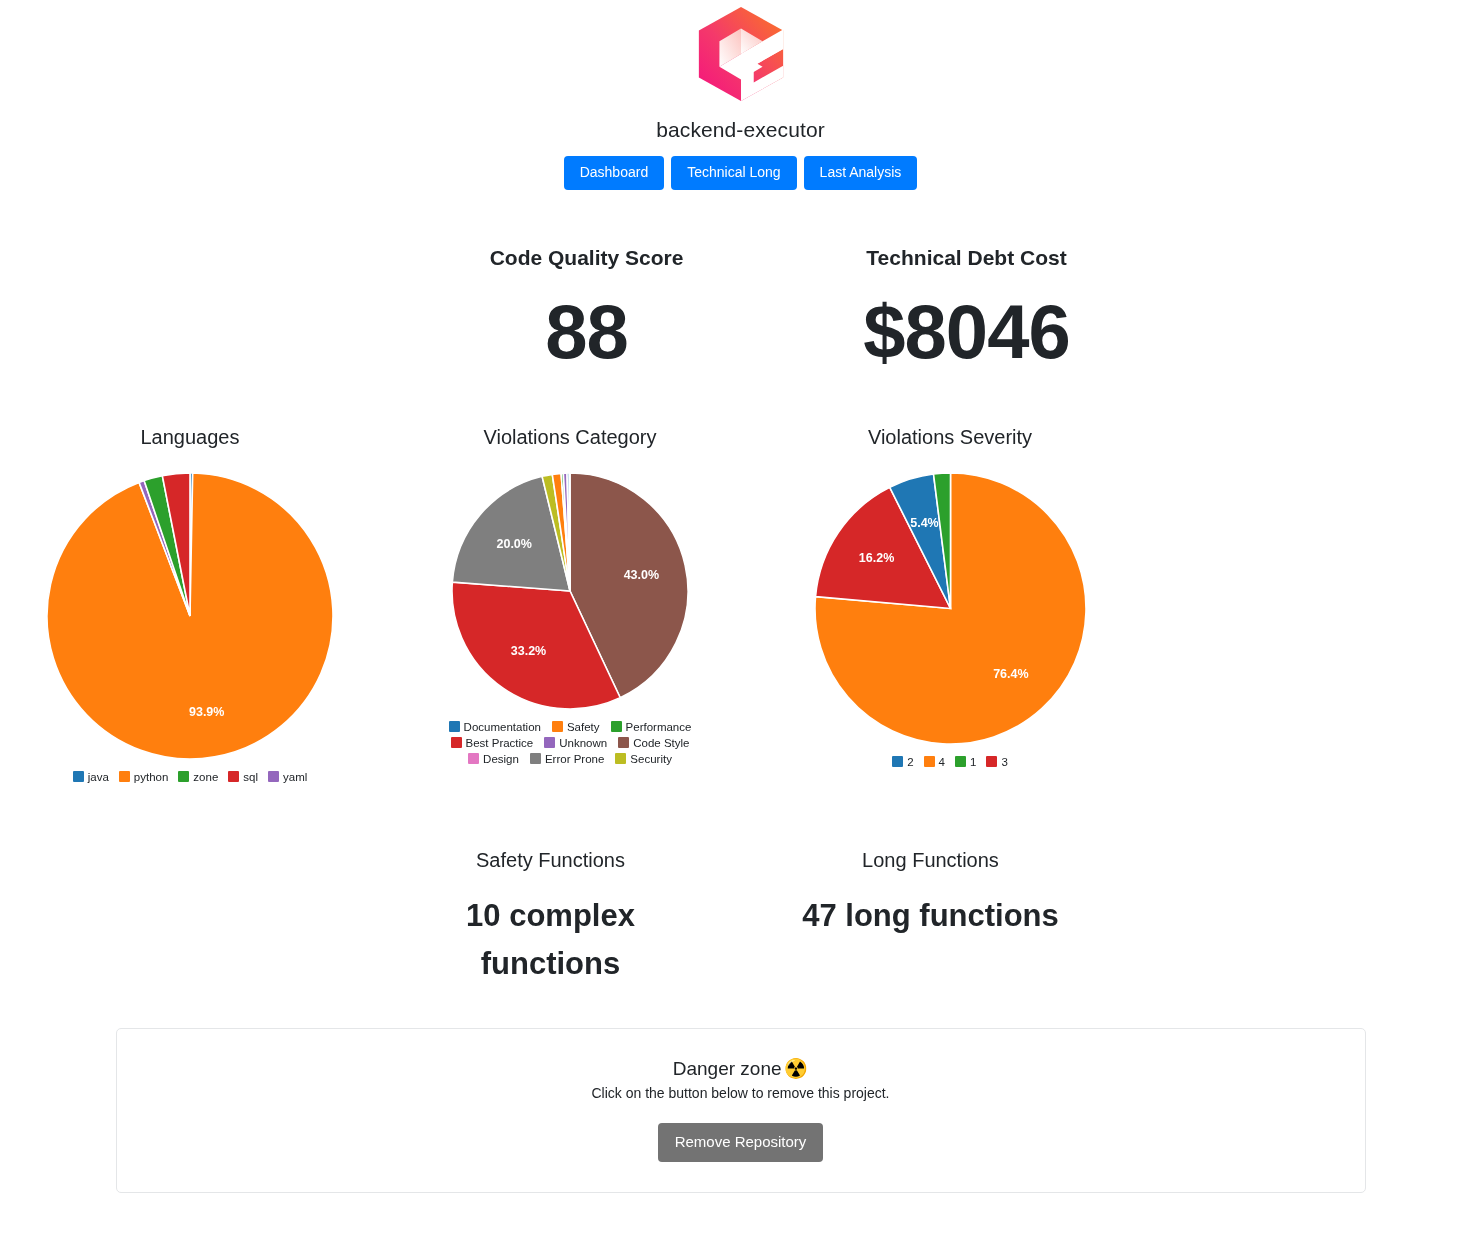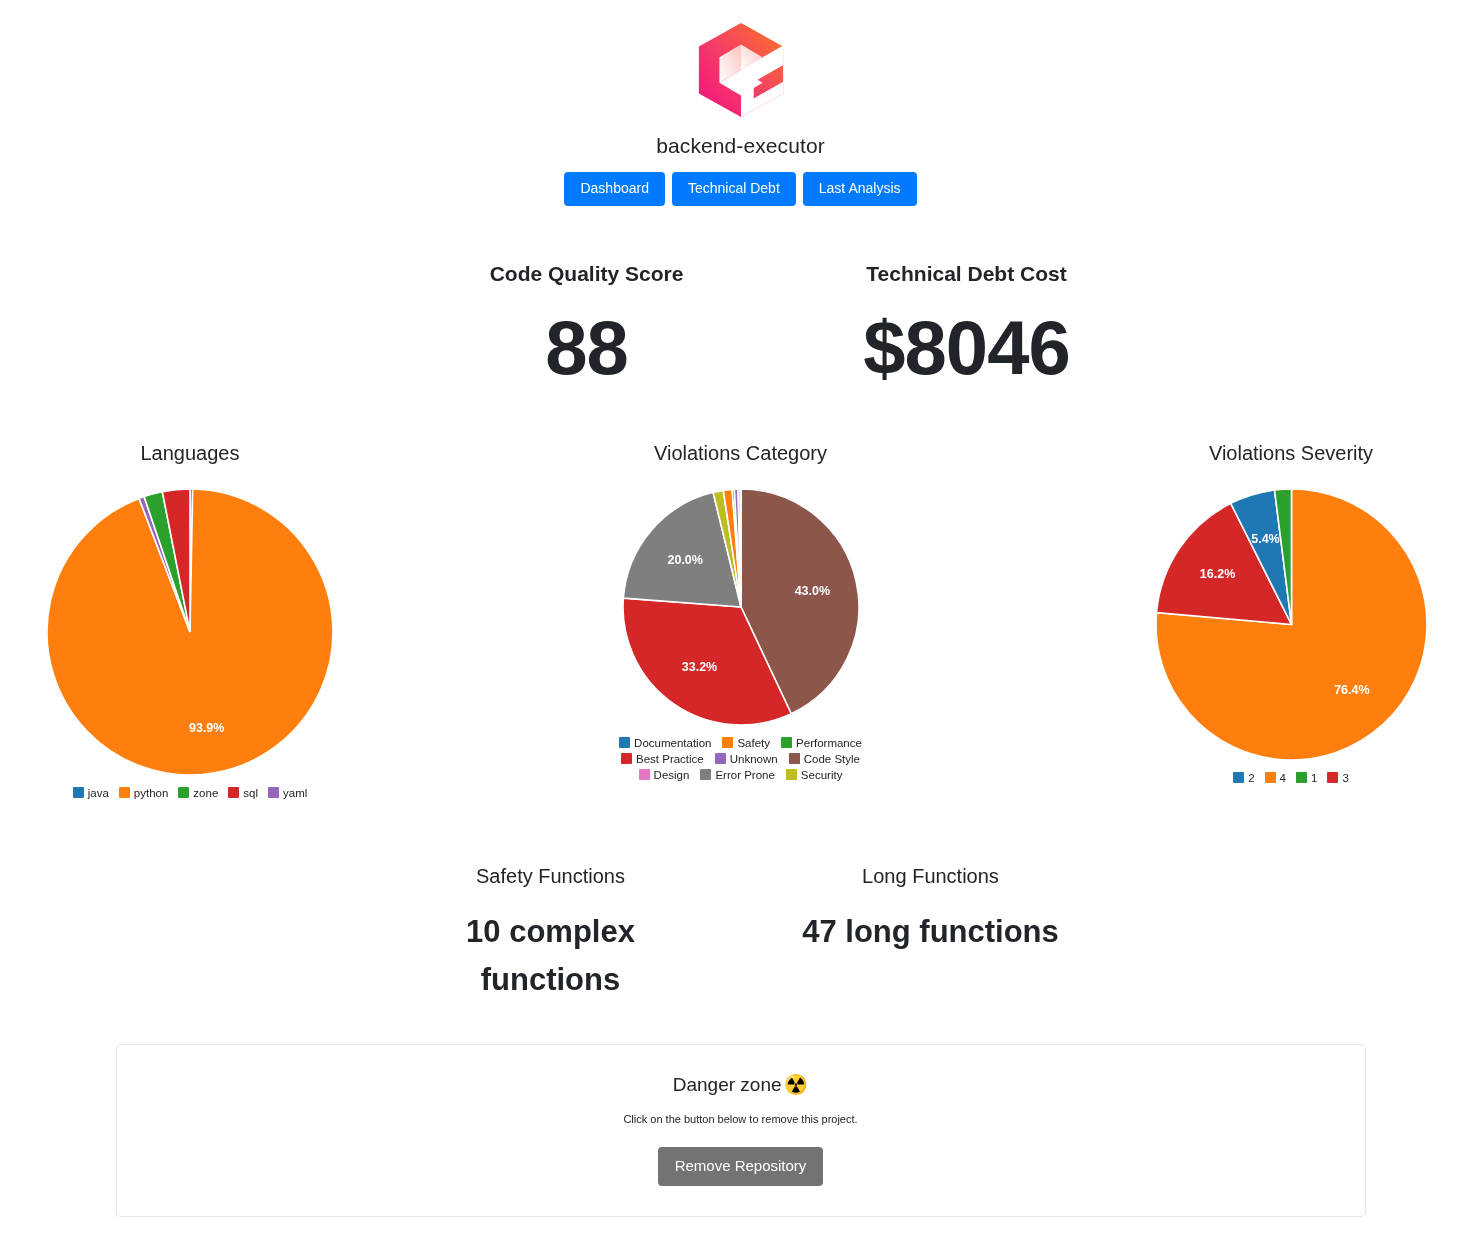--- a/index.html
+++ b/index.html
@@ -13,21 +13,21 @@
   }
   body {
     width: 1481px;
     height: 1234px;
     overflow: hidden;
   }
 
   
   .header {
     text-align: center;
-    padding-top: 20px;
+    padding-top: 4px;
   }
   .logo-wrap {
     display: flex;
     justify-content: center;
     align-items: center;
     height: 100px;
   }
   .logo {
     width: 98px;
     height: 98px;
@@ -81,21 +81,21 @@
     font-weight: 700;
     color: #212529;
     margin-top: 22px;
     line-height: 1.05;
     letter-spacing: -1px;
   }
 
   
   .charts-row {
     display: flex;
-    justify-content: space-between;
+    justify-content: flex-start;
     margin-top: 54px;
   }
   .chart-cell {
     width: 380px;
     text-align: center;
   }
   .chart-title {
     font-size: 20px;
     font-weight: 400;
     color: #212529;
@@ -189,23 +189,23 @@
   .danger-title {
     font-size: 19px;
     font-weight: 400;
     color: #212529;
   }
   .danger-emoji {
     font-size: 19px;
     margin-left: 3px;
   }
   .danger-sub {
-    font-size: 11px;
-    color: #212529;
-    margin-top: 17px;
+    font-size: 14px;
+    color: #212529;
+    margin-top: 5px;
   }
   .danger-btn {
     margin-top: 22px;
     background: #737373;
     color: #ffffff;
     border: none;
     border-radius: 4px;
     font-size: 15px;
     font-family: "Liberation Sans", sans-serif;
     padding: 10px 17px 11px 17px;
@@ -240,21 +240,21 @@
       <path d="M28 37 L50 24 L50 50 L28 63 Z" fill="url(#innergrad)"></path>
       <path d="M50 50 L28 63 L50 76 L72 63 Z" fill="#ffffff"></path>
       <path d="M72 37 L93 25 L93 45 L63 62 L50 50 Z" fill="#ffffff"></path>
     </svg>
   </div>
 
   <div class="project-title">backend-executor</div>
 
   <div class="nav-buttons">
     <button class="nav-btn">Dashboard</button>
-    <button class="nav-btn">Technical Debt</button>
+    <button class="nav-btn">Technical Long</button>
     <button class="nav-btn">Last Analysis</button>
   </div>
 </div>
 
 <div class="score-row">
   <div class="score-cell left">
     <div class="score-label">Code Quality Score</div>
     <div class="score-value">88</div>
   </div>
   <div class="score-cell">

